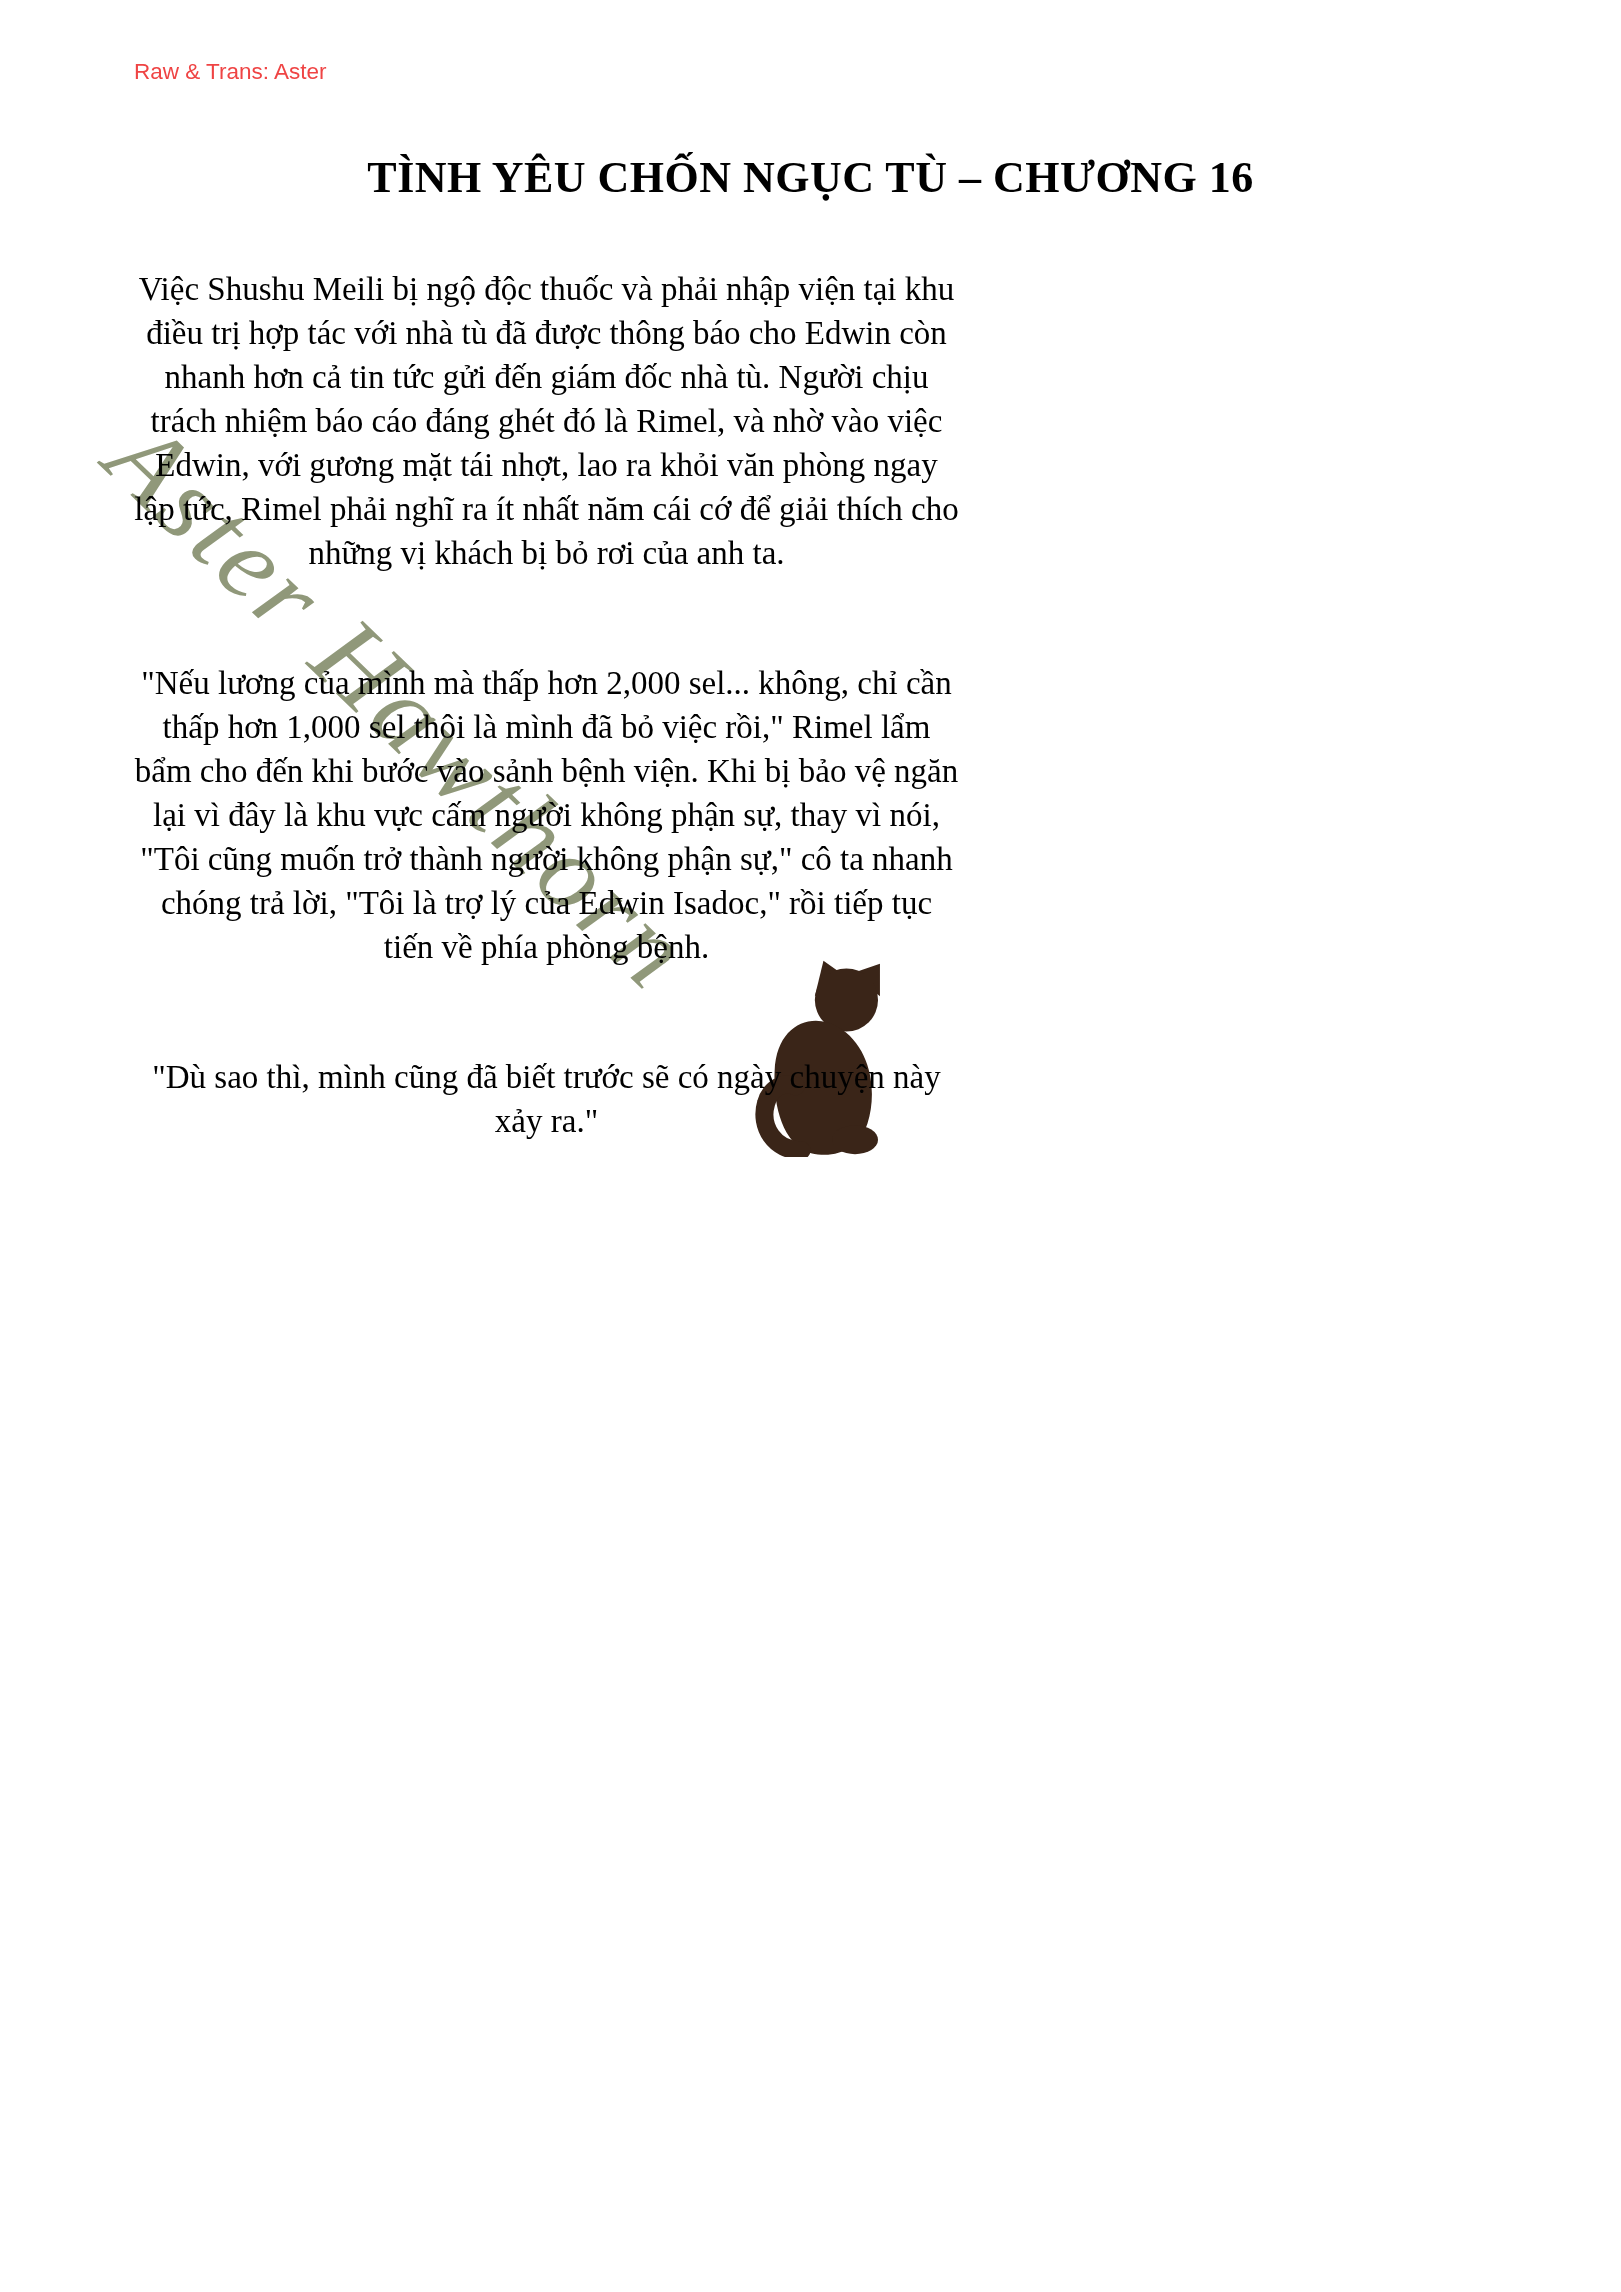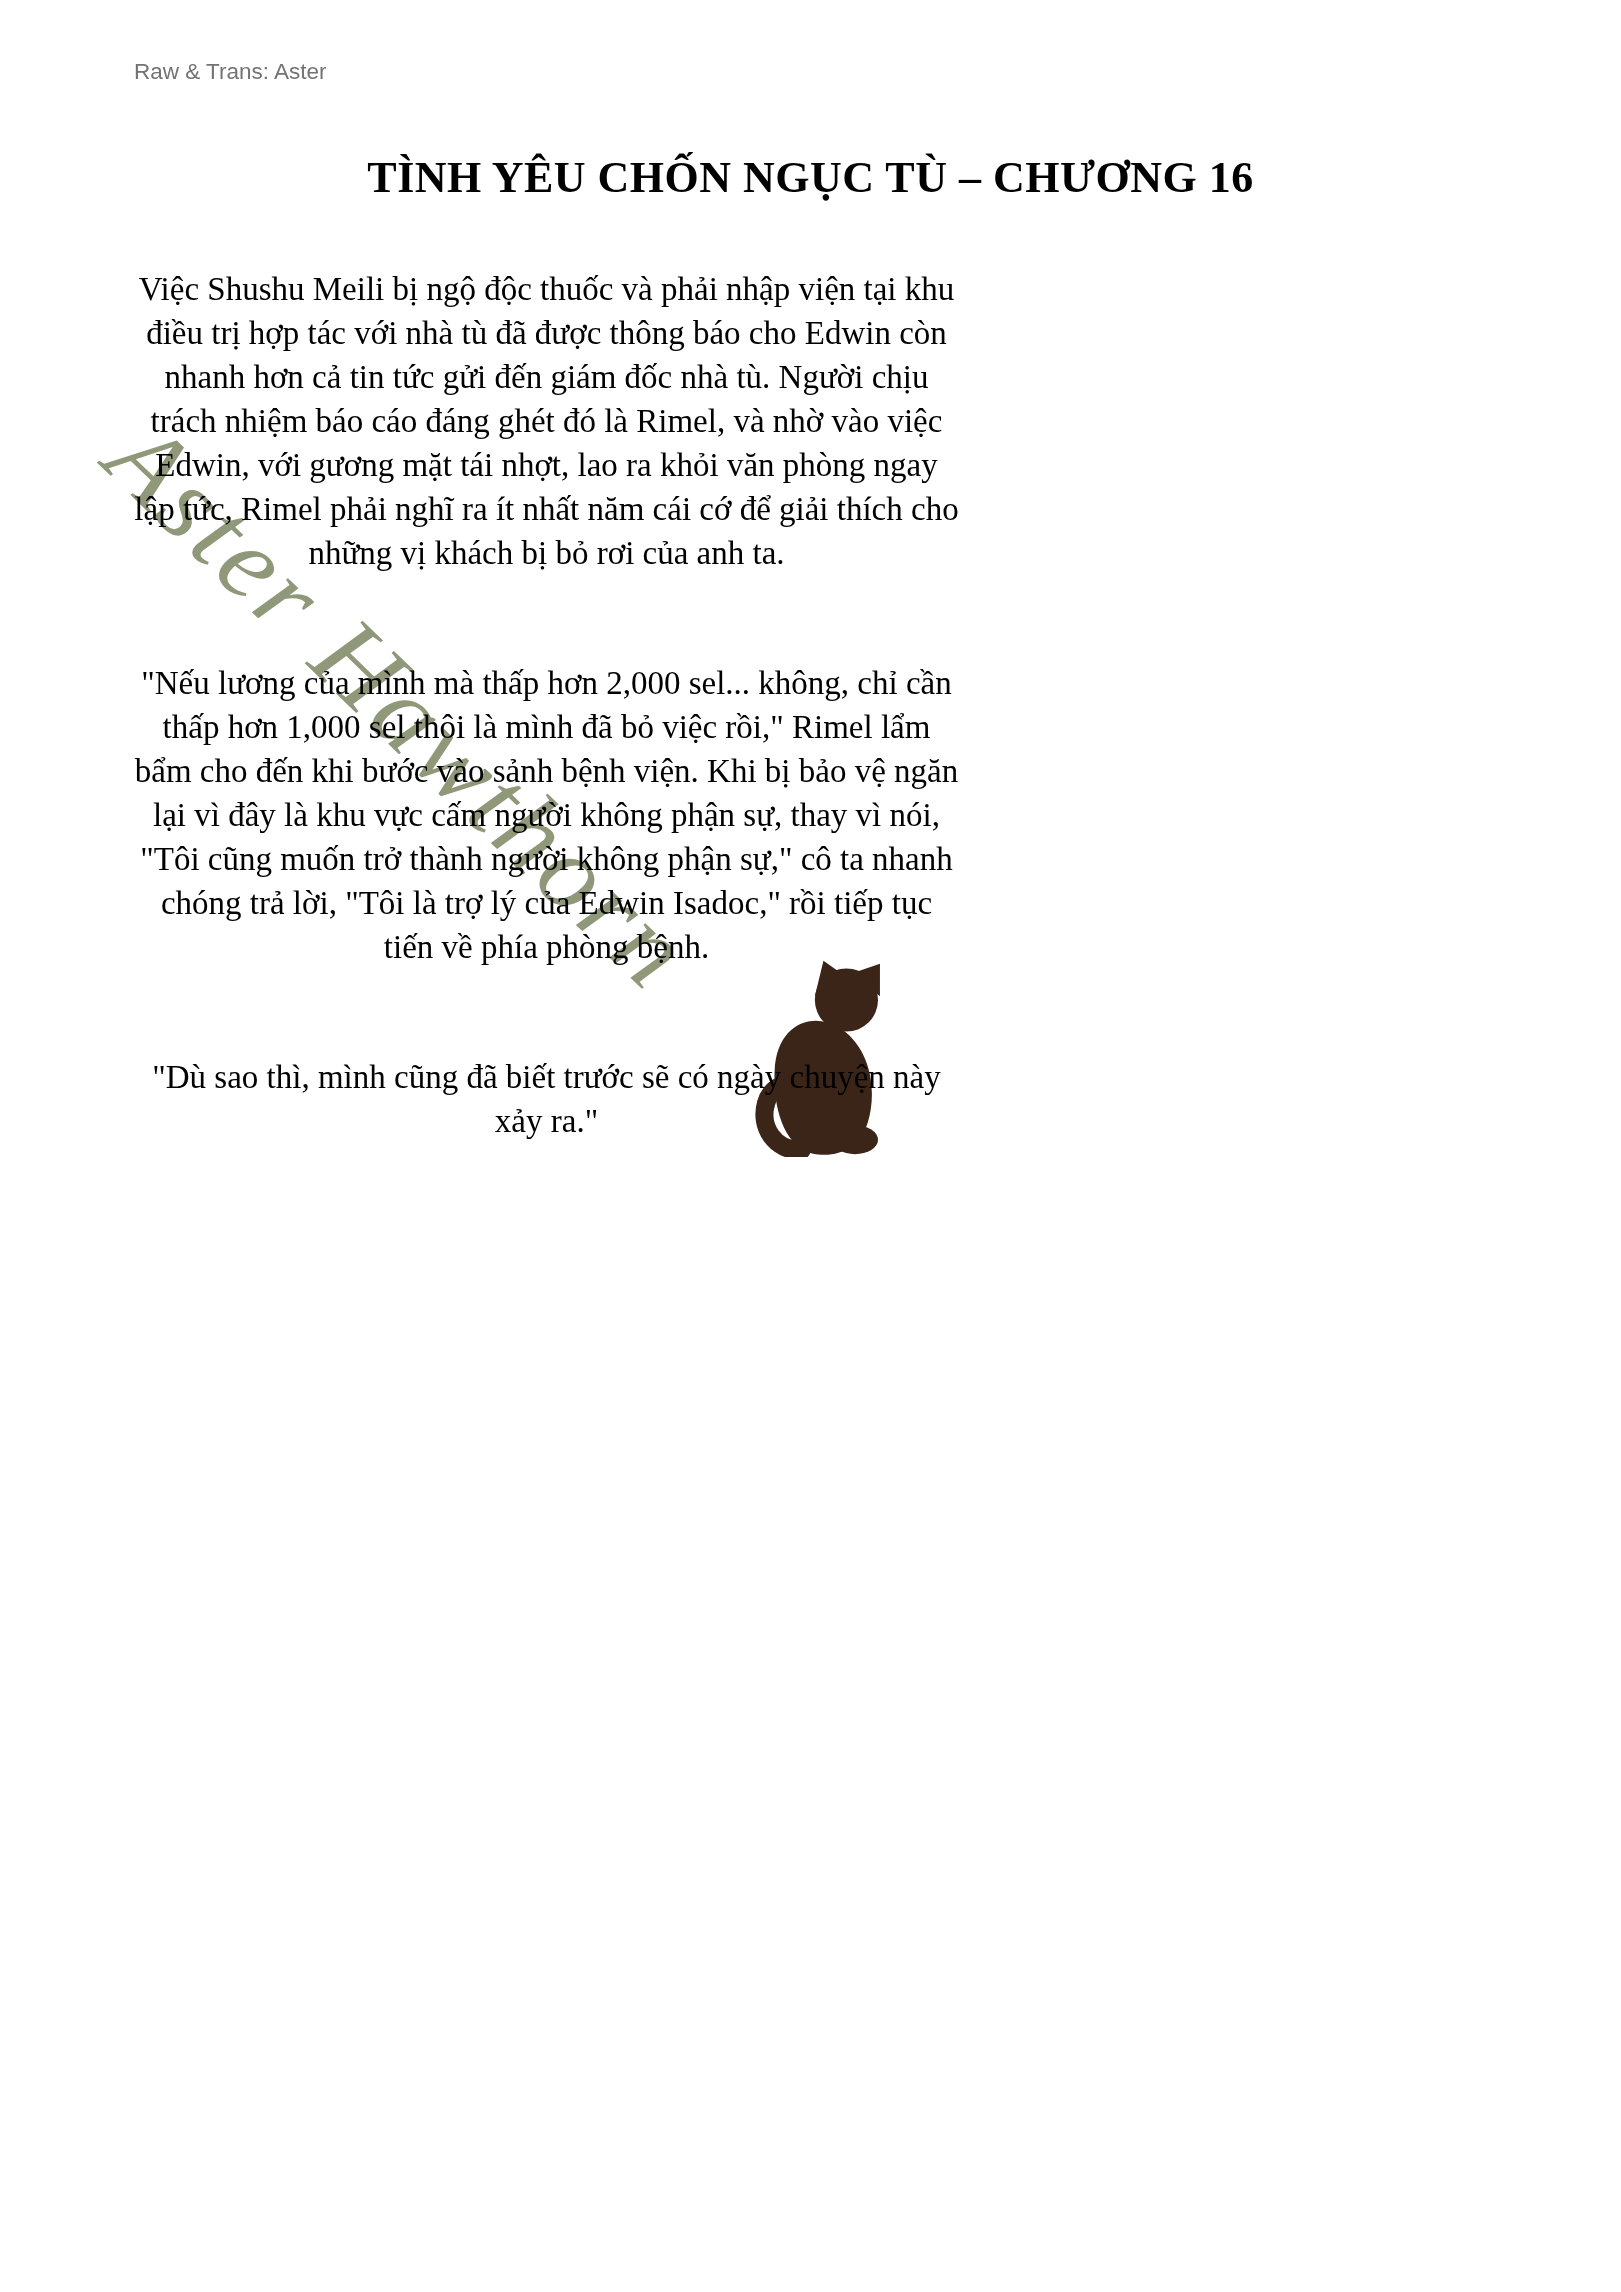--- a/index.html
+++ b/index.html
@@ -15,21 +15,21 @@
     overflow: hidden;
     font-family: "Liberation Serif", serif;
     color: #000000;
   }
   .header-credit {
     position: absolute;
     top: 59px;
     left: 134px;
     font-family: "Liberation Sans", sans-serif;
     font-size: 22.5px;
-    color: #737373;
+    color: #ef4444;
     z-index: 3;
   }
   .page-title {
     position: absolute;
     top: 123px;
     left: 0;
     width: 100%;
     text-align: center;
     font-size: 44px;
     font-weight: bold;

